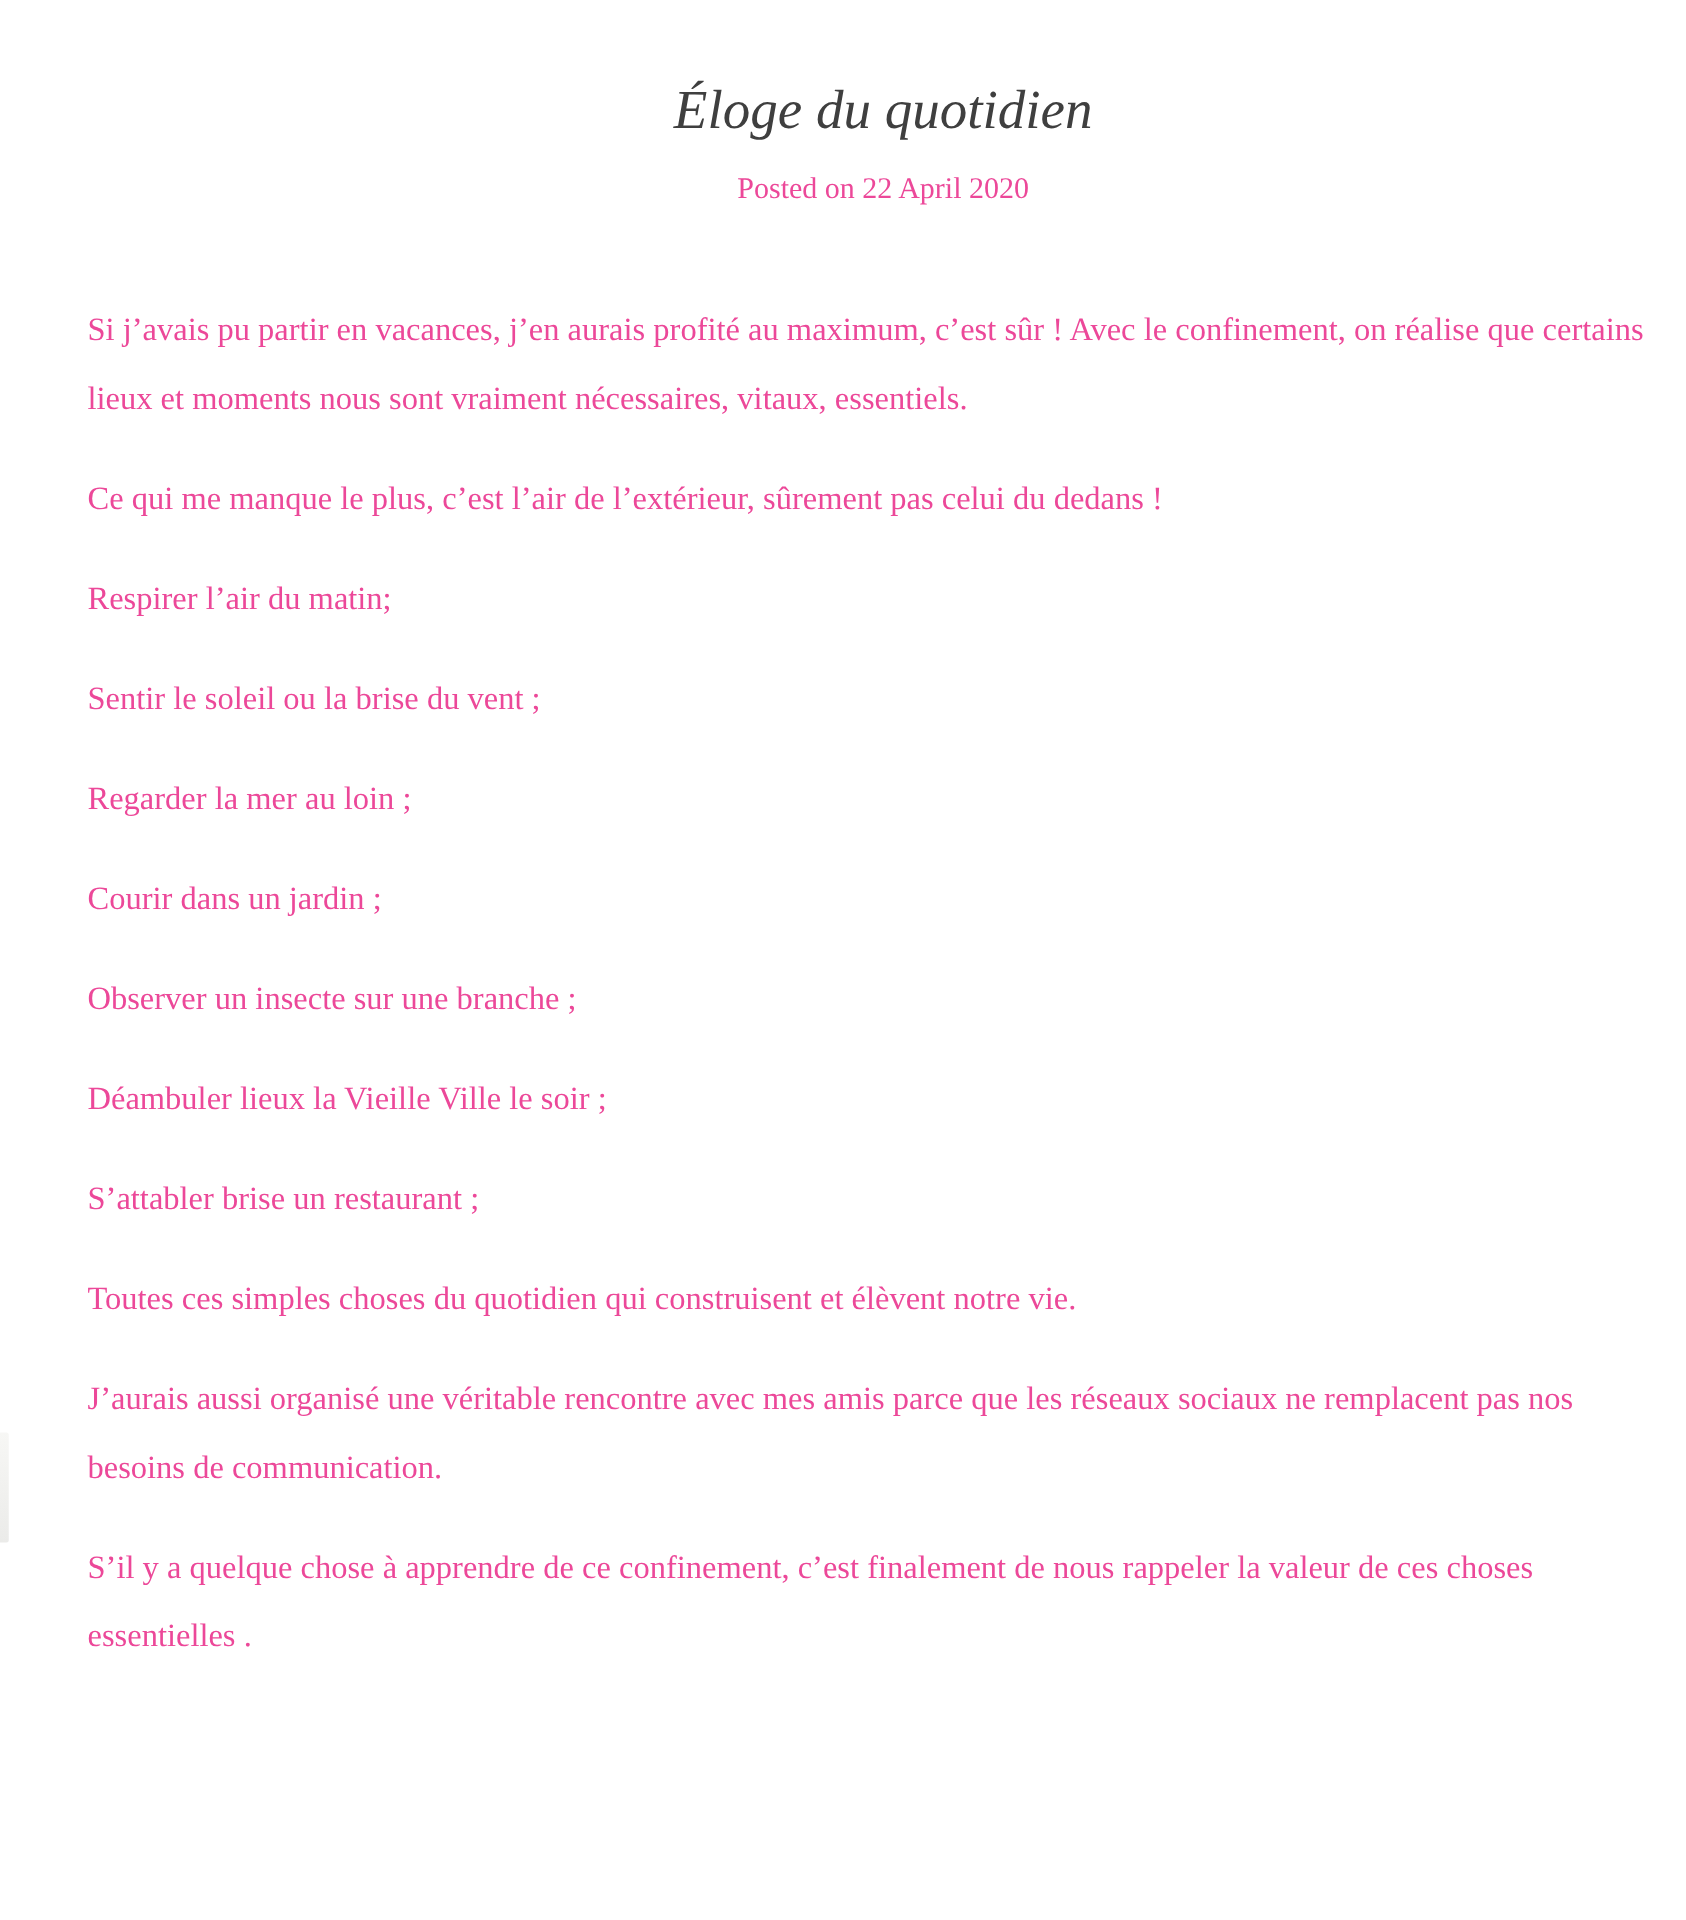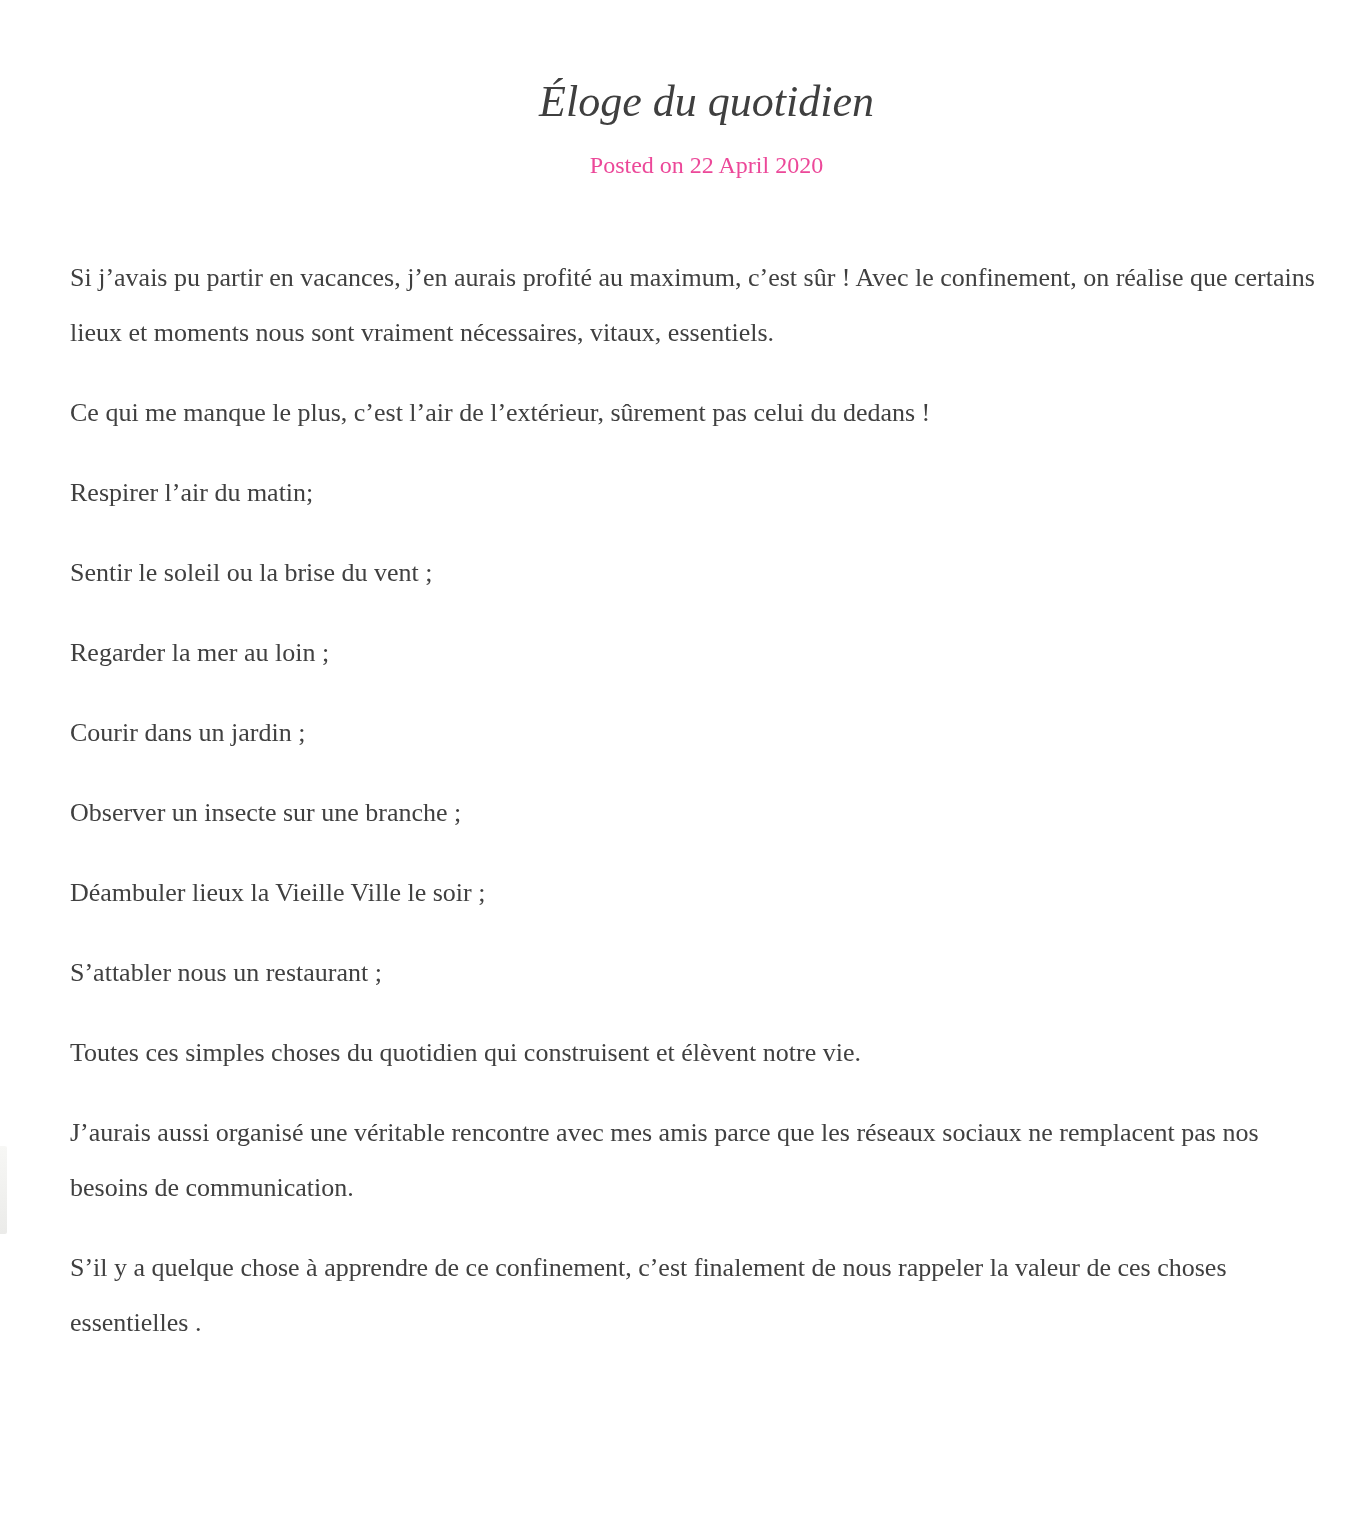--- a/index.html
+++ b/index.html
@@ -20,33 +20,33 @@
     padding: 62px 6px 30px 70px;
   }
   .post-title {
     font-family: "Liberation Serif", serif;
     font-style: italic;
     font-weight: normal;
     font-size: 44px;
     line-height: 1.2;
     color: #3f3f3f;
     text-align: center;
-    margin: 14px;
+    margin: 0;
   }
   .post-date {
     font-size: 24px;
     line-height: 1.2;
     color: #ec4899;
     text-align: center;
     margin: 22px 0 70px 0;
   }
   .post-body p {
     font-size: 26px;
     line-height: 55px;
-    color: #404040;
+    color: #ec4899;
     margin: 0 0 25px 0;
   }
   .post-body p.extra-gap {
     margin-top: 10px;
   }
   .edge-artifact {
     position: absolute;
     left: 0;
     top: 1146px;
     width: 7px;
@@ -68,19 +68,19 @@
 
     <div class="post-body">
       <p>Si j’avais pu partir en vacances, j’en aurais profité au maximum, c’est sûr ! Avec le confinement, on réalise que certains lieux et moments nous sont vraiment nécessaires, vitaux, essentiels.</p>
       <p>Ce qui me manque le plus, c’est l’air de l’extérieur, sûrement pas celui du dedans !</p>
       <p>Respirer l’air du matin;</p>
       <p>Sentir le soleil ou la brise du vent ;</p>
       <p>Regarder la mer au loin ;</p>
       <p>Courir dans un jardin ;</p>
       <p>Observer un insecte sur une branche ;</p>
       <p>Déambuler lieux la Vieille Ville le soir ;</p>
-      <p>S’attabler nous un restaurant ;</p>
+      <p>S’attabler brise un restaurant ;</p>
       <p>Toutes ces simples choses du quotidien qui construisent et élèvent notre vie.</p>
       <p>J’aurais aussi organisé une véritable rencontre avec mes amis parce que les réseaux sociaux ne remplacent pas nos besoins de communication.</p>
       <p>S’il y a quelque chose à apprendre de ce confinement, c’est finalement de nous rappeler la valeur de ces choses essentielles .</p>
     </div>
   </article>
 </div>
 
 </body></html>

